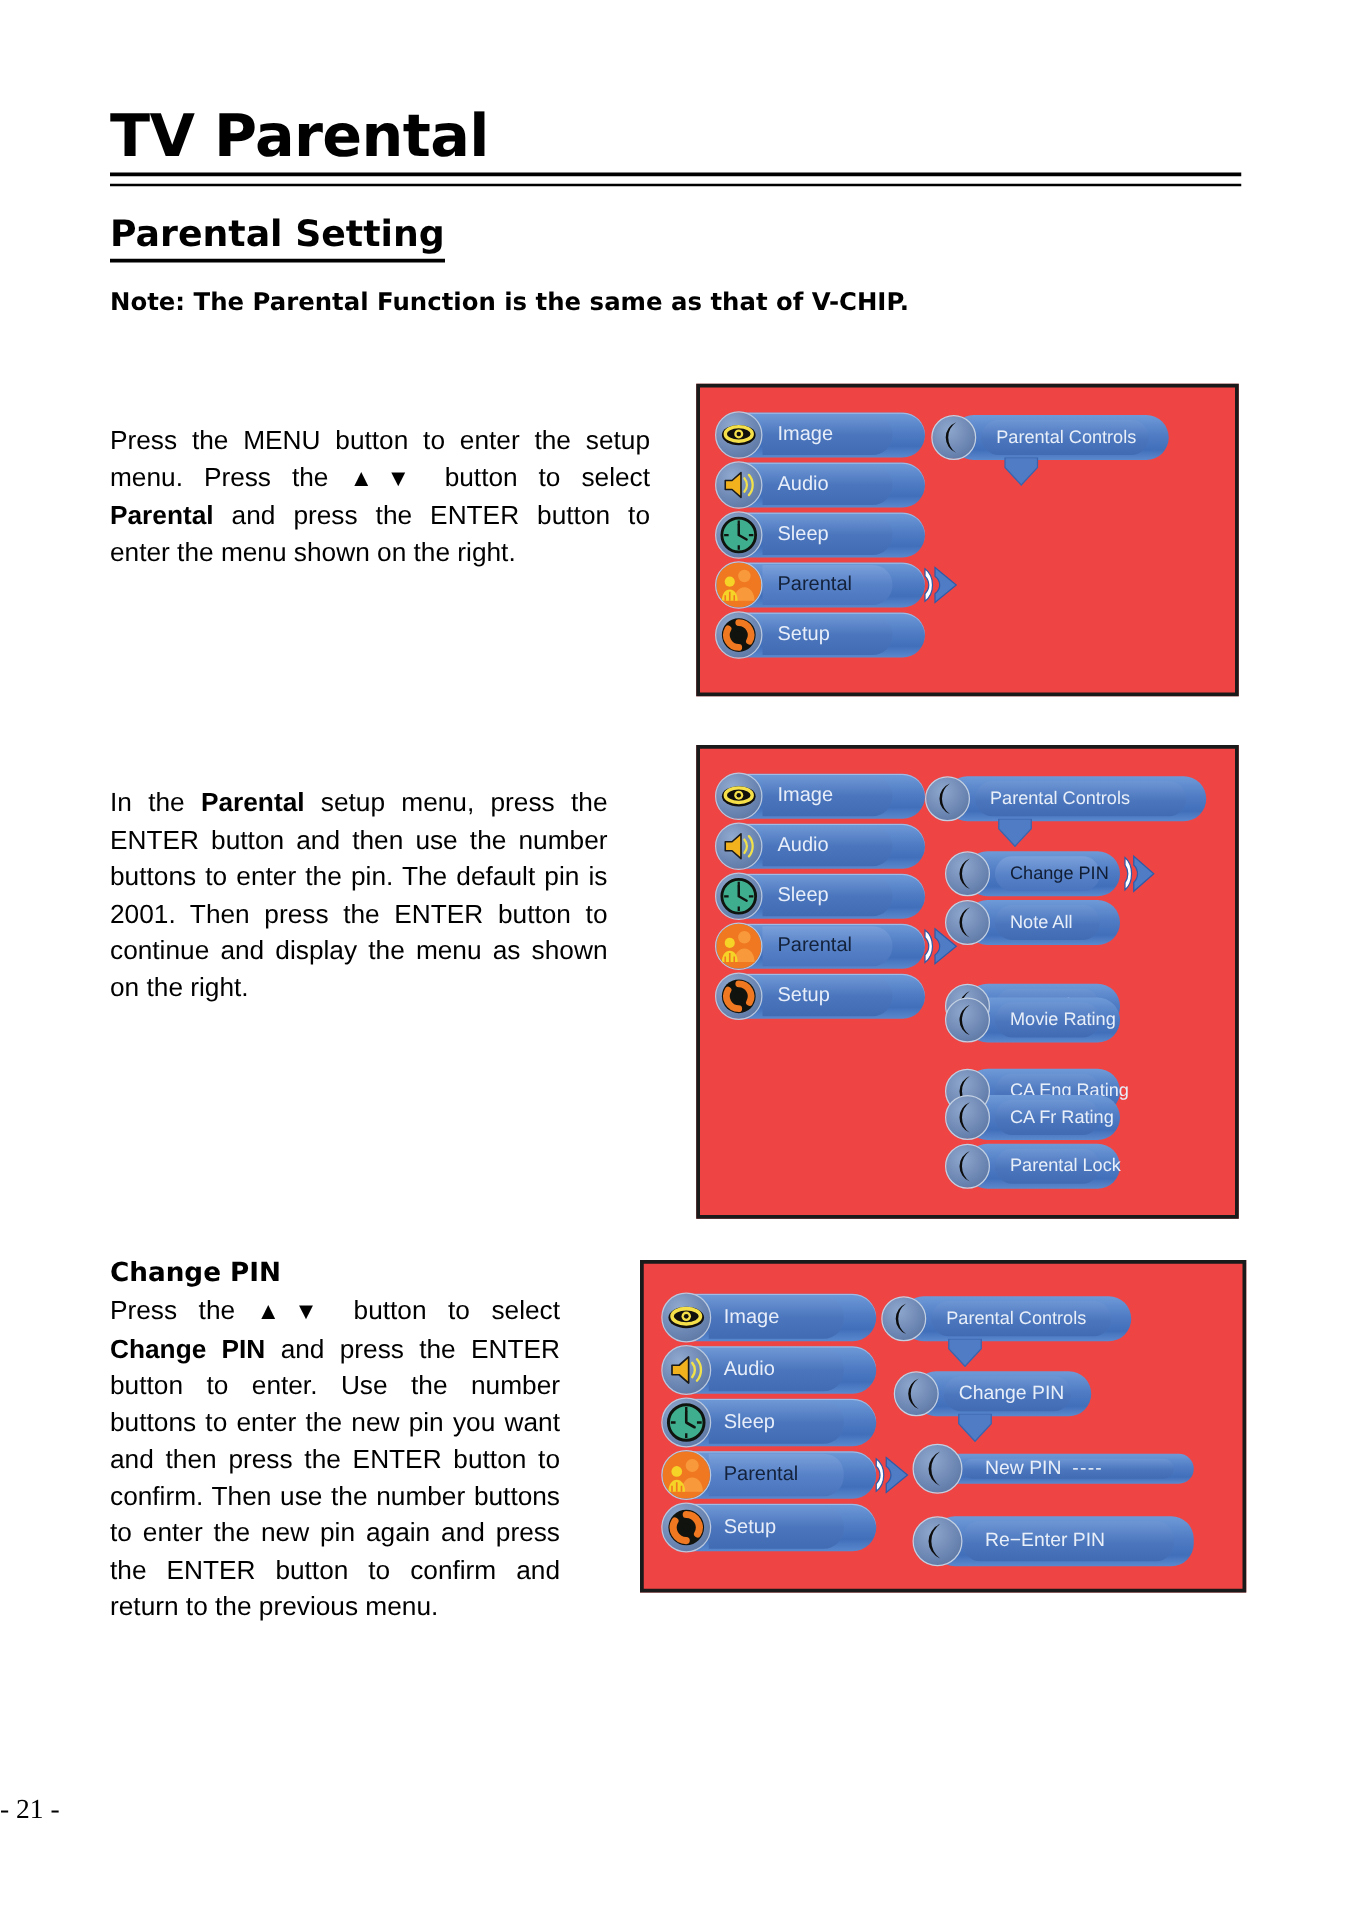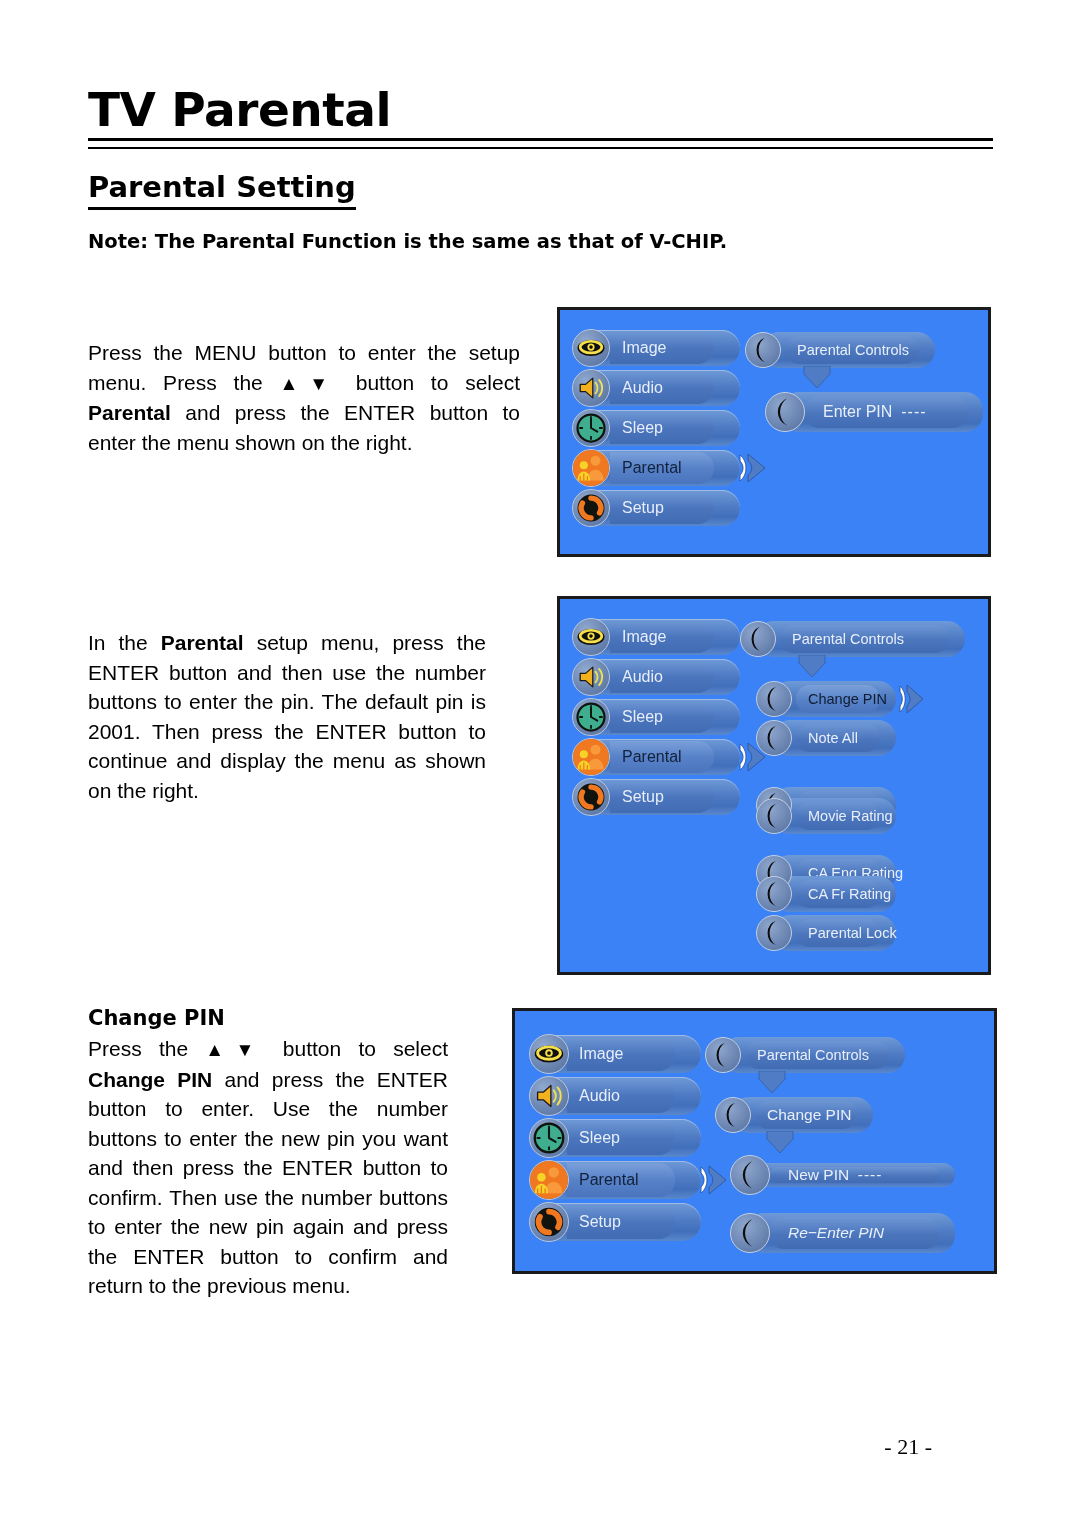--- a/index.html
+++ b/index.html
@@ -81,29 +81,29 @@
   #para-3 { left: 88px; top: 1034px; width: 360px; }
 
   .arrows { letter-spacing: 0px; font-size: 19px; }
 
   
   #page-number {
     position: absolute;
     left: 0;
     top: 1434px;
     width: 932px;
-    text-align: right;
+    text-align: left;
     font-family: "Liberation Serif", serif;
     font-size: 22px;
   }
 
   
   .diagram {
     position: absolute;
-    background: #3b82f6;
+    background: #ef4444;
     border: 3px solid #1a1a1a;
     box-sizing: border-box;
   }
   #diagram-1 { left: 557px; top: 307px; width: 434px; height: 250px; }
   #diagram-2 { left: 557px; top: 596px; width: 434px; height: 379px; }
   #diagram-3 { left: 512px; top: 1008px; width: 485px; height: 266px; }
 
   
   .mainmenu { position: absolute; }
 
@@ -349,30 +349,20 @@
     </div>
     <div class="sp-label">Parental Controls</div>
   </div>
 
   <div class="down-arrow" style="left:240px; top:56px;">
     <svg viewBox="0 0 34 24">
         <path d="M4 0 H30 L30 8 L17 22 L4 8 Z" fill="#4f7cc4" stroke="#3a64ad" stroke-width="1"></path>
       </svg>
   </div>
 
-  <div class="sub-pill" style="left:205px; top:82px; width:218px; height:40px;">
-    <div class="sp-body"></div>
-    <div class="sp-inner"></div>
-    <div class="sp-icon" style="width:40px;height:40px;">
-      <svg viewBox="0 0 36 36">
-          <path d="M20 5 A14 14 0 0 0 20 31 A16 16 0 0 1 20 5 Z" fill="#0d0d0d"></path>
-        </svg>
-    </div>
-    <div class="sp-label" style="left:58px;font-size:16px;"><span>Enter PIN</span>&nbsp;&nbsp;<span class="pin-dashes">----</span></div>
-  </div>
 </div>
 
 <div class="diagram" id="diagram-2">
 
   <div class="mainmenu" style="left:12px; top:18px; width:168px;">
     <div class="menu-row" style="height:40px;">
       <div class="pill-body"></div>
       <div class="pill-inner"></div>
       <div class="icon-circle">
         <svg viewBox="0 0 40 40">
@@ -665,17 +655,17 @@
   </div>
 
   <div class="sub-pill" style="left:215px; top:202px; width:225px; height:40px;">
     <div class="sp-body"></div>
     <div class="sp-inner"></div>
     <div class="sp-icon" style="width:40px;height:40px;">
       <svg viewBox="0 0 36 36">
           <path d="M20 5 A14 14 0 0 0 20 31 A16 16 0 0 1 20 5 Z" fill="#0d0d0d"></path>
         </svg>
     </div>
-    <div class="sp-label" style="left:58px;font-size:15.5px;font-style:italic;">Re−Enter PIN</div>
+    <div class="sp-label" style="left:58px;font-size:15.5px;">Re−Enter PIN</div>
   </div>
 </div>
 
 <div id="page-number">- 21 -</div>
 
 </body></html>

